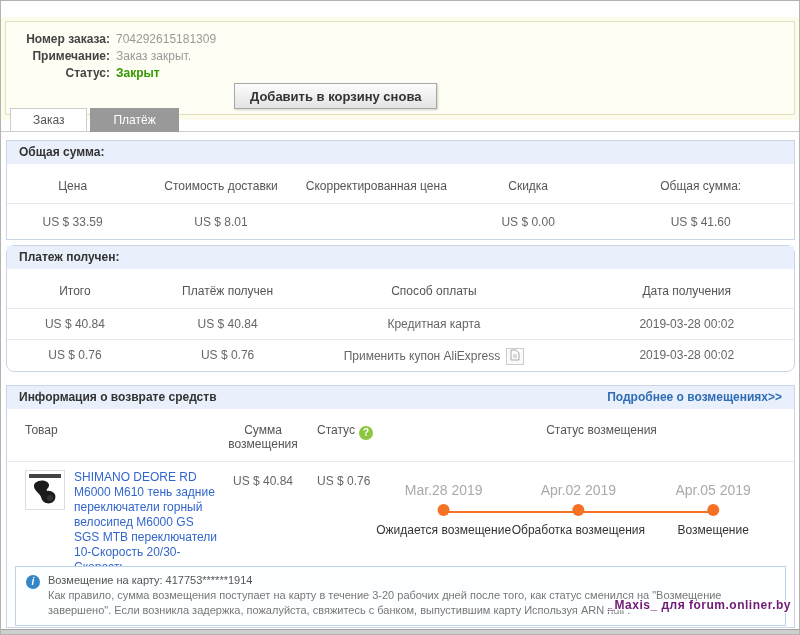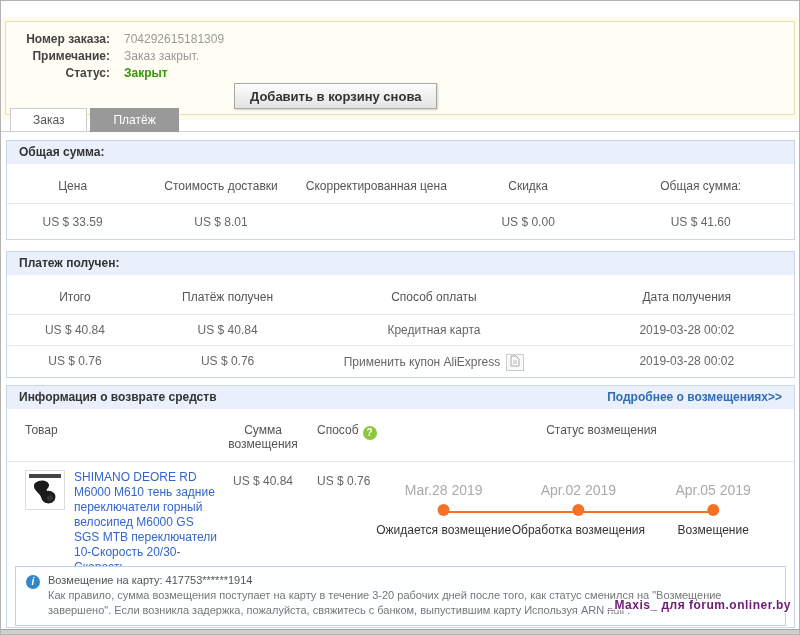--- a/index.html
+++ b/index.html
@@ -5,38 +5,38 @@
   * { margin:0; padding:0; box-sizing:border-box; }
   html,body { width:800px; height:635px; }
   body { font-family:"Liberation Sans", sans-serif; font-size:12px; background:#fff; color:#333; }
   .wrap { position:relative; width:800px; height:635px; border:1px solid #b3b3b3; background:#fff; overflow:hidden; }
 
   
   .top-band { position:absolute; top:16px; left:0; right:0; height:103px; background:#fcfbec; }
   .top-box { position:absolute; top:4px; left:4px; right:4px; bottom:5px; border:1px solid #e3dfba; background:#fffef4; padding-top:9px; }
   .o-row { display:flex; line-height:17px; }
   .o-lbl { width:104px; text-align:right; color:#444; font-weight:bold; flex:none; }
-  .o-val { margin-left:14px; color:#999; }
+  .o-val { margin-left:6px; color:#999; }
   .o-val.green { color:#390; font-weight:bold; }
   .add-cart { position:absolute; left:228px; top:61px; height:26px; padding:0 15px; font-family:"Liberation Sans",sans-serif; font-weight:bold; font-size:13px; color:#333; background:linear-gradient(#fcfcfc,#e3e3e3); border:1px solid #a8a8a8; box-shadow:1px 1px 2px rgba(0,0,0,.18); cursor:pointer; }
 
   
   .tabs { position:absolute; top:107px; left:9px; display:flex; gap:3px; z-index:2; }
   .tab { padding:0 22px; height:24px; line-height:23px; background:#fff; border:1px solid #ccc; color:#555; cursor:pointer; }
   .tab.active { background:#999; border-color:#999; color:#fff; }
   .tabline { position:absolute; top:130px; left:0; right:0; height:1px; background:#ccc; }
 
   
   .section { position:absolute; left:5px; width:789px; background:#fff; border:1px solid #c9d6e8; }
   .sec-h { height:23px; line-height:23px; background:#e9effb; font-weight:bold; color:#333; padding:0 12px; display:flex; justify-content:space-between; align-items:center; }
   .more-link { color:#2e6db4; font-weight:bold; text-decoration:none; font-size:12px; cursor:pointer; }
   .divider { height:1px; background:#e9e9e9; }
 
   #sec-total { top:139px; height:100px; }
-  #sec-payment { top:250px; height:127px; }
+  #sec-payment { top:244px; height:127px;border-radius:8px; }
   #sec-refund  { top:384px; height:243px; }
 
   .t-cols { display:flex; text-align:center; color:#555;gap:24px; }
   .t-cols.head { padding:15px 0 10px; }
   .t-cols.vals { padding:11px 0; color:#666; }
   .c1{width:19%;} .c2{width:17%;} .c3{width:21%;} .c4{width:16%;} .c5{width:27%;}
   .p1{width:19%;} .p2{width:17%;} .p3{width:34%;} .p4{width:30%;}
   .t-cols.vals.slim { padding:8px 0; }
 
   .doc-icon { display:inline-block; width:18px; height:17px; border:1px solid #ccc; background:#fafafa; vertical-align:middle; margin-left:6px; text-align:center; line-height:15px; cursor:pointer; }
@@ -159,21 +159,21 @@
 
   <div class="section" id="sec-refund">
     <div class="sec-h">
       <span>Информация о возврате средств</span>
       <a class="more-link">Подробнее о возмещениях&gt;&gt;</a>
     </div>
     <div class="r-cols head">
       <div class="rc-product">Товар</div>
       <div class="rc-amount">Сумма возмещения</div>
       <div class="rc-coupon">
-        <span>Способ</span><span class="help-icon">?</span>
+        <span>Статус</span><span class="help-icon">?</span>
       </div>
       <div class="rc-status">Статус возмещения</div>
     </div>
     <div class="divider"></div>
 
     <div class="r-cols prod-row">
       <div class="prod">
         <div class="thumb">
           <svg width="38" height="38" viewBox="0 0 38 38">
             <rect x="3" y="3" width="32" height="4" fill="#444"></rect>

